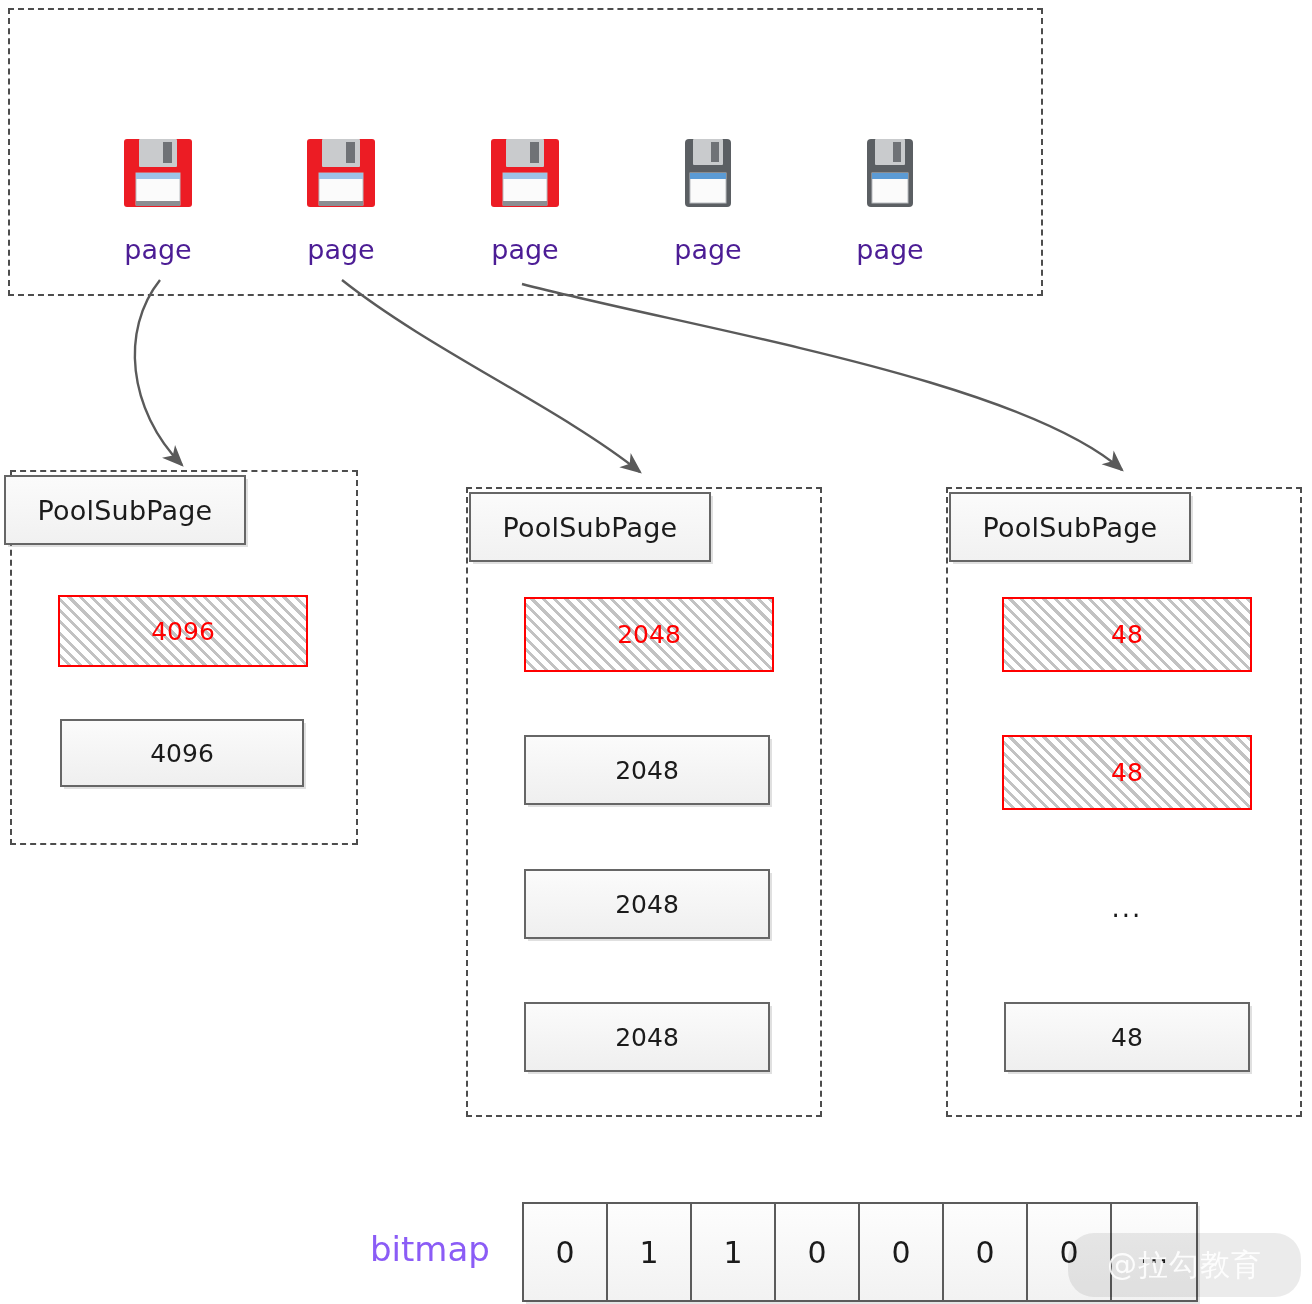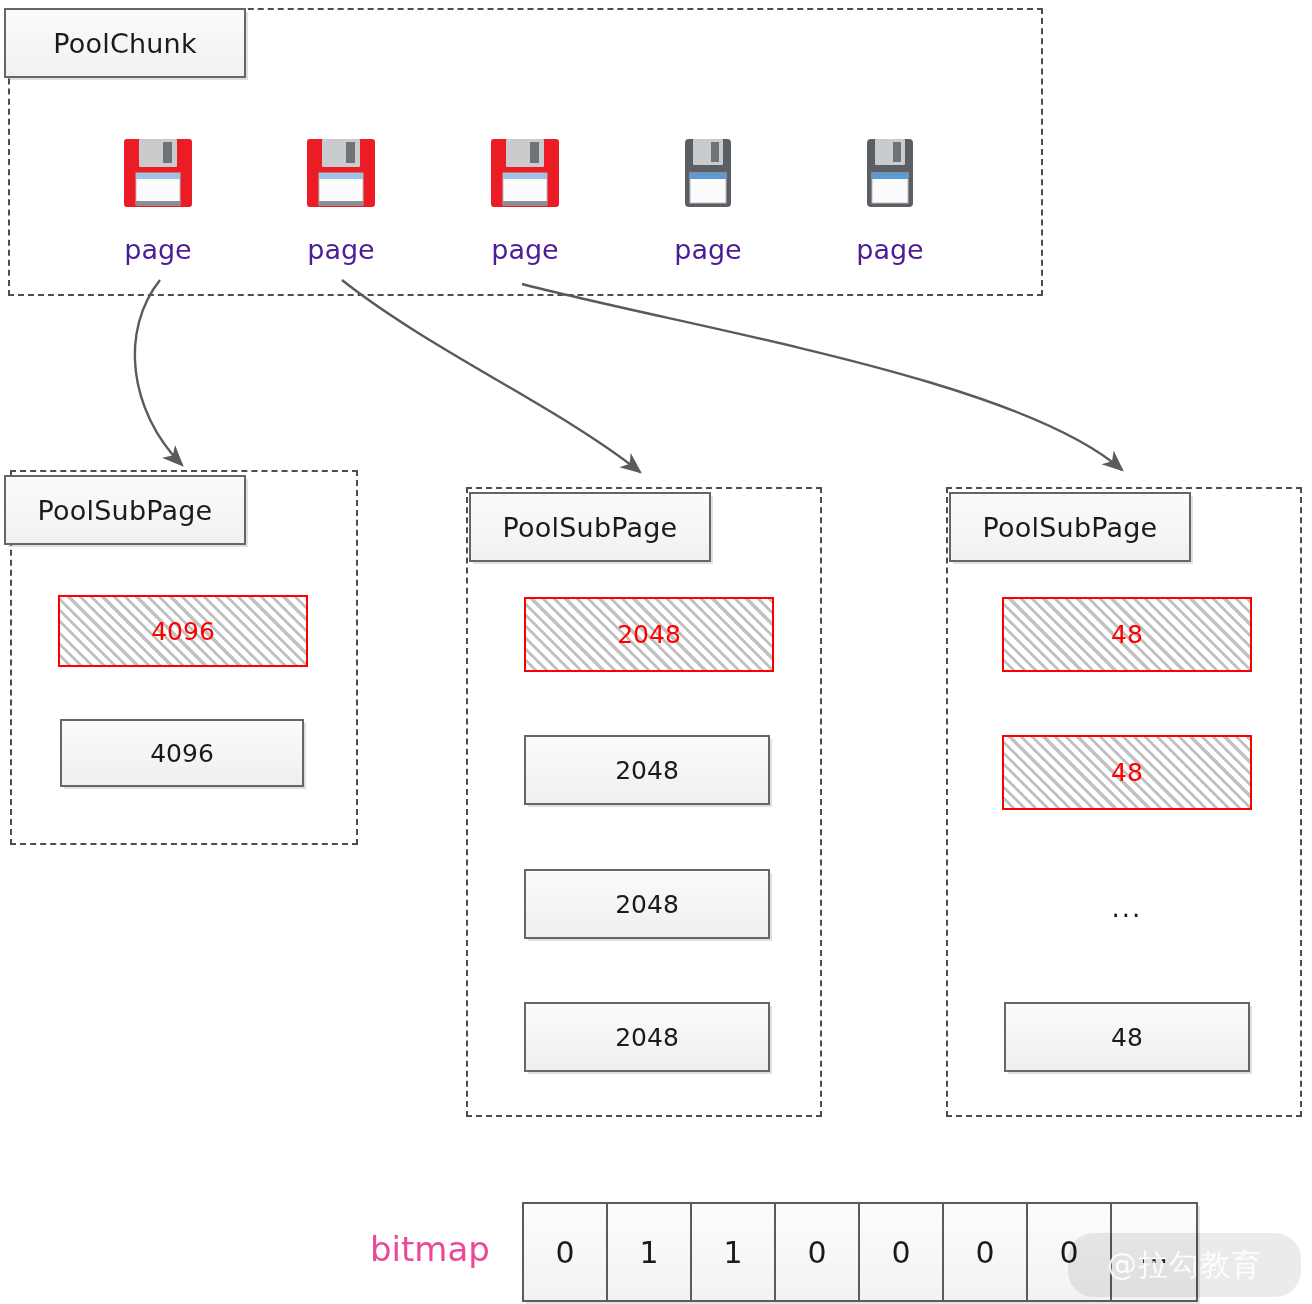--- a/index.html
+++ b/index.html
@@ -79,21 +79,21 @@
     color:#4c1d95;
     text-align:center;
     white-space:nowrap;
   }
   .floppy{position:absolute;width:70px;height:72px;}
 
   
   .bitmap-label{
     position:absolute;
     font-size:34px;
-    color:#ec4899;
+    color:#8b5cf6;
     white-space:nowrap;
   }
   .bitmap-table{
     position:absolute;
     display:flex;
     box-sizing:border-box;
     border:2px solid #5b5b5b;
     box-shadow:3px 3px 0 -1px rgba(0,0,0,.10);
     background:linear-gradient(to bottom,#fdfdfd 0%,#f2f2f2 100%);
   }
@@ -121,23 +121,20 @@
 
   svg.arrows{position:absolute;left:0;top:0;width:1312px;height:1304px;overflow:visible;}
 </style>
 </head>
 <body>
 
 <div class="canvas">
 
   <div class="dashed-box" style="left:8px;top:8px;width:1035px;height:288px;"></div>
 
-  <div class="plate" style="left:4px;top:8px;width:242px;height:70px;">
-    <span>PoolChunk</span>
-  </div>
 
   <div class="floppy" style="left:123px;top:137px;">
     <svg viewBox="0 0 70 72" width="70" height="72">
       <rect x="1" y="2" width="68" height="68" rx="3" fill="#ec1c24"></rect>
       <rect x="16" y="2" width="38" height="28" rx="1" fill="#c9cbcd"></rect>
       <rect x="40" y="5" width="9" height="21" fill="#6f7276"></rect>
       <rect x="13" y="36" width="44" height="32" fill="#fbfbfb" stroke="#b9bcc0" stroke-width="1"></rect>
       <rect x="13" y="36" width="44" height="6" fill="#9dc3e6"></rect>
       <rect x="13" y="64" width="44" height="5" fill="#8b8e92"></rect>
     </svg>

